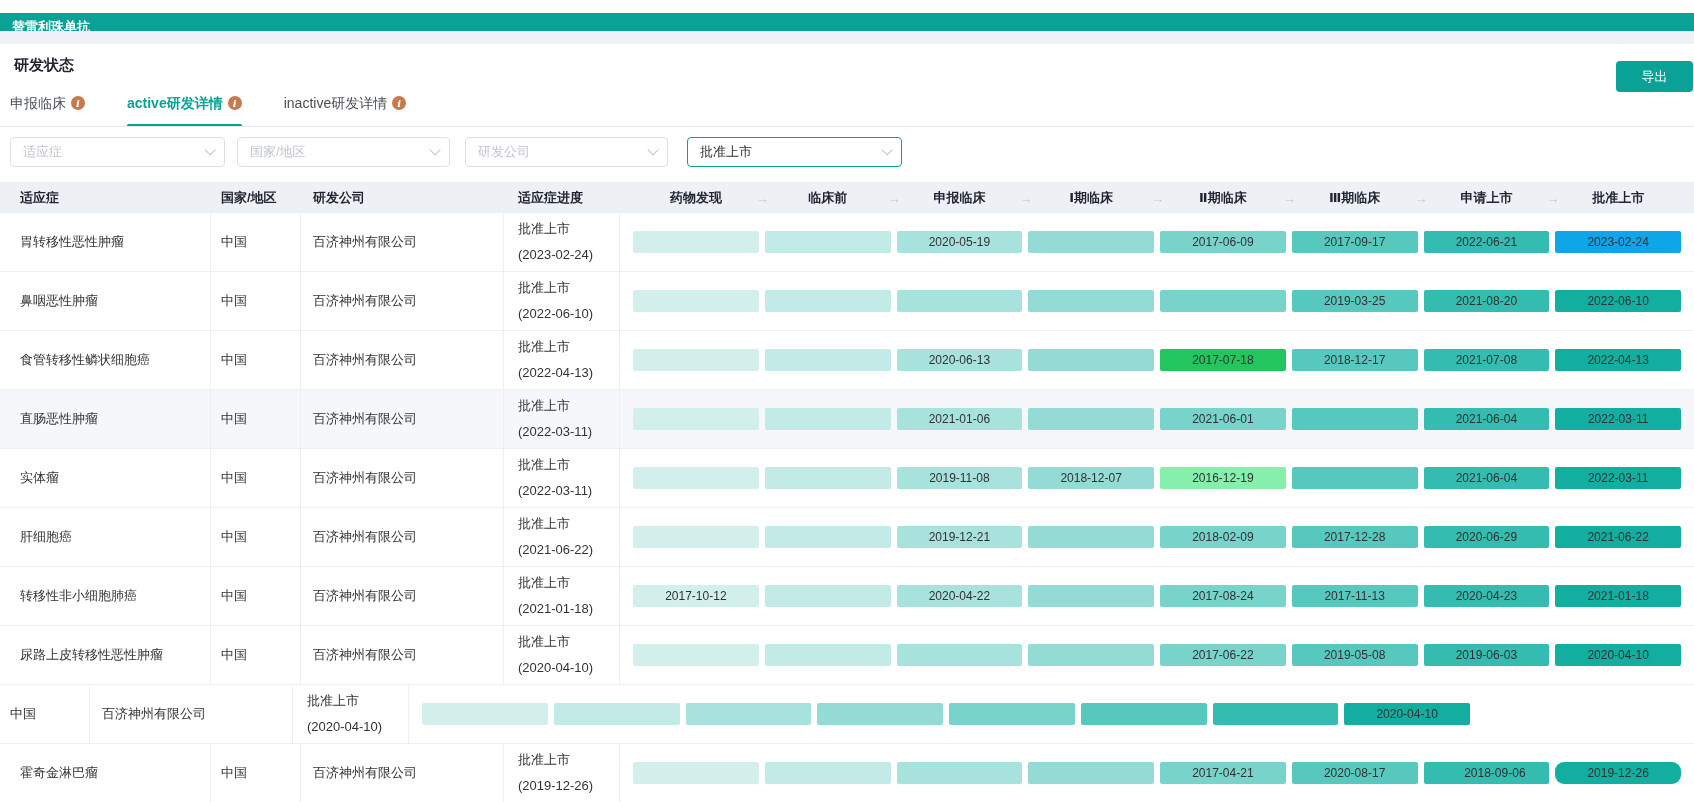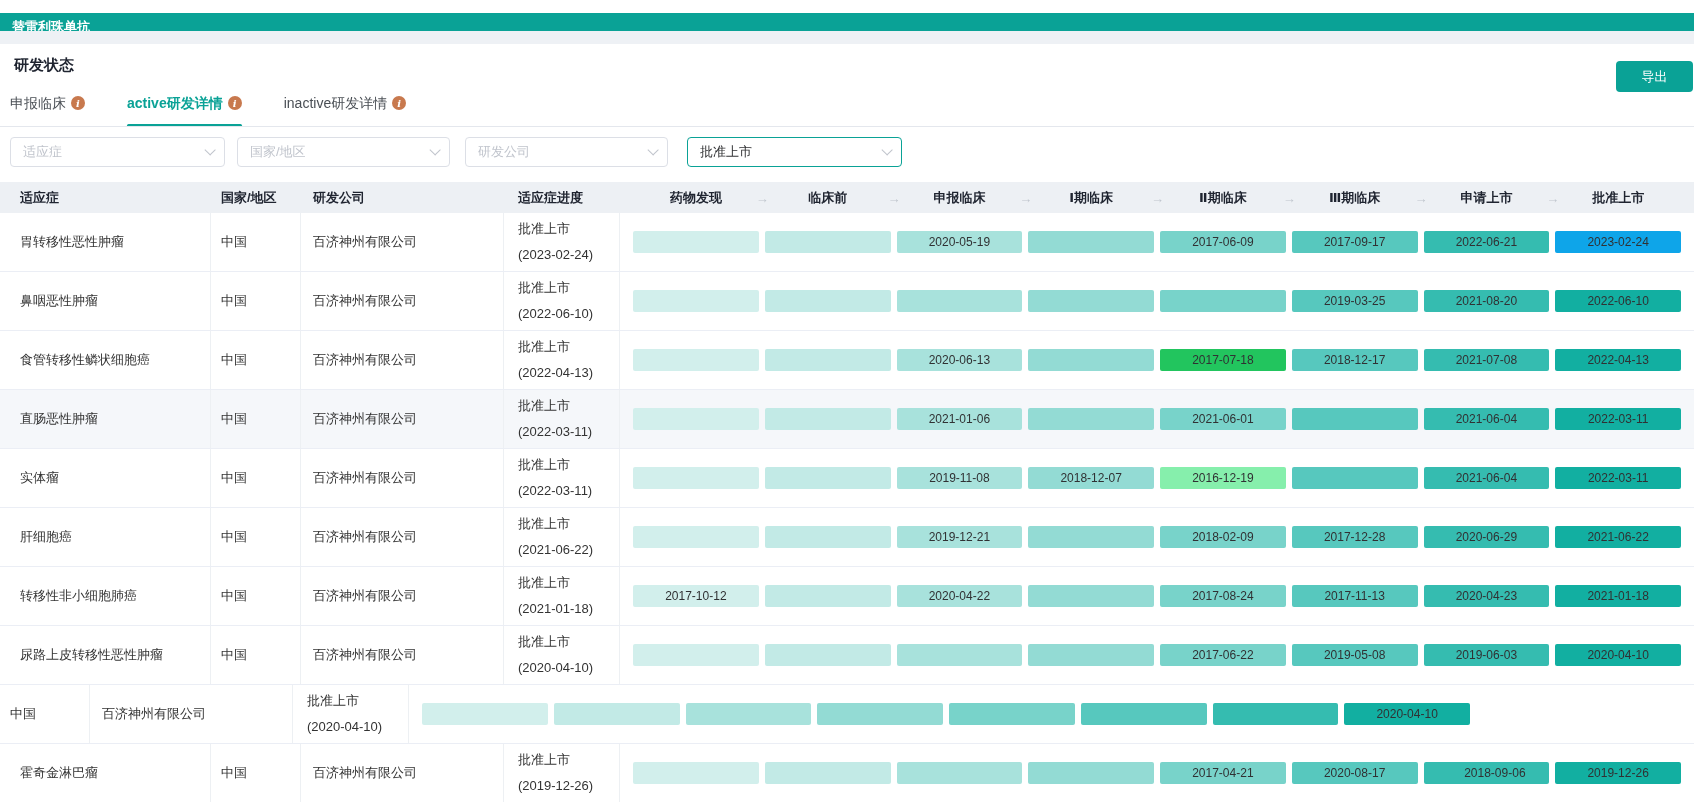--- a/index.html
+++ b/index.html
@@ -456,18 +456,18 @@
           <div class="stage-col">
             <div class="bar" style="background: rgb(120, 211, 202);">2017-04-21</div>
           </div>
           <div class="stage-col">
             <div class="bar" style="background: rgb(87, 200, 190);">2020-08-17</div>
           </div>
           <div class="stage-col">
             <div class="bar" style="background: rgb(53, 188, 176); padding-left: 17px;">2018-09-06</div>
           </div>
           <div class="stage-col">
-            <div class="bar" style="background: rgb(18, 175, 161);">2019-12-26</div>
+            <div class="bar" style="background: rgb(18, 175, 161); border-radius: 9px;">2019-12-26</div>
           </div>
         </div>
       </div>
     </div>
 </div>
 
 </body></html>

